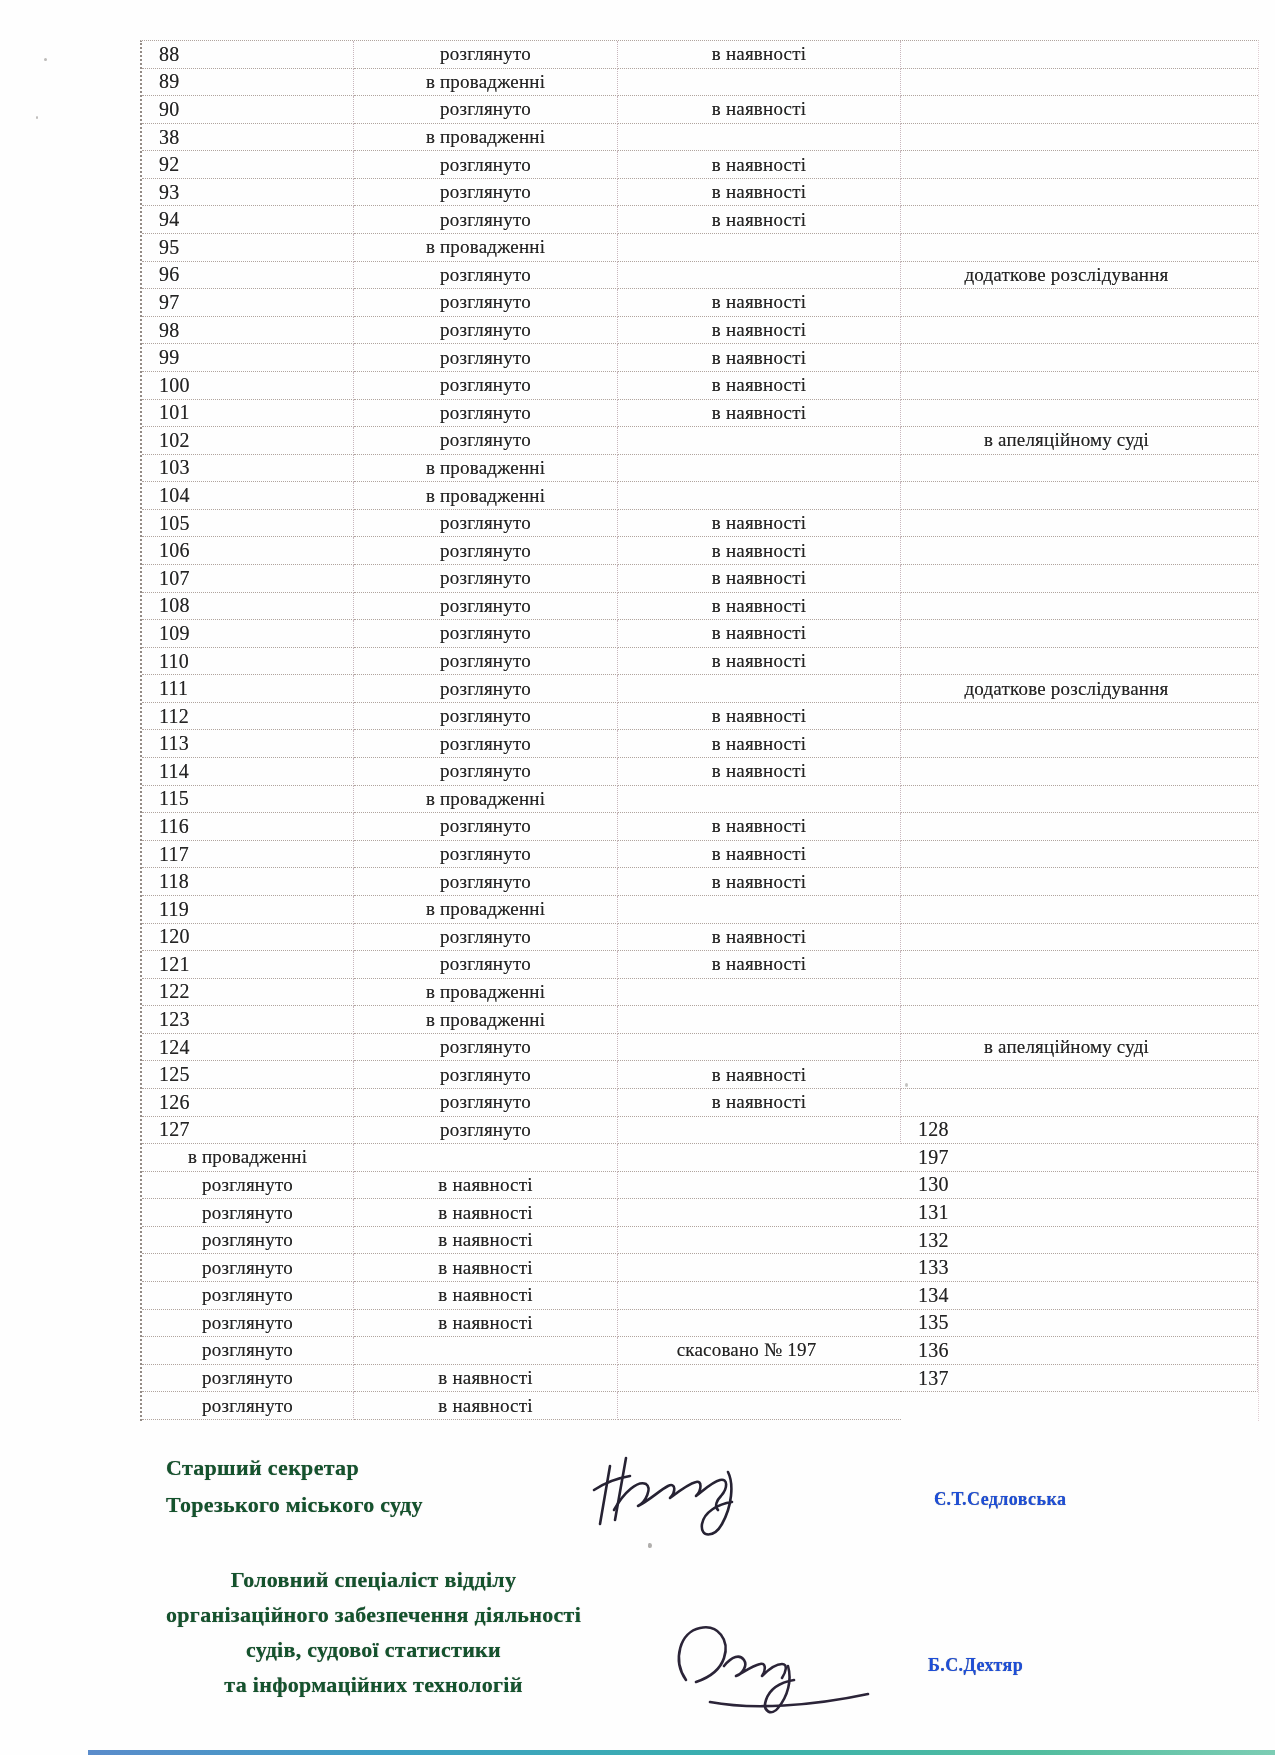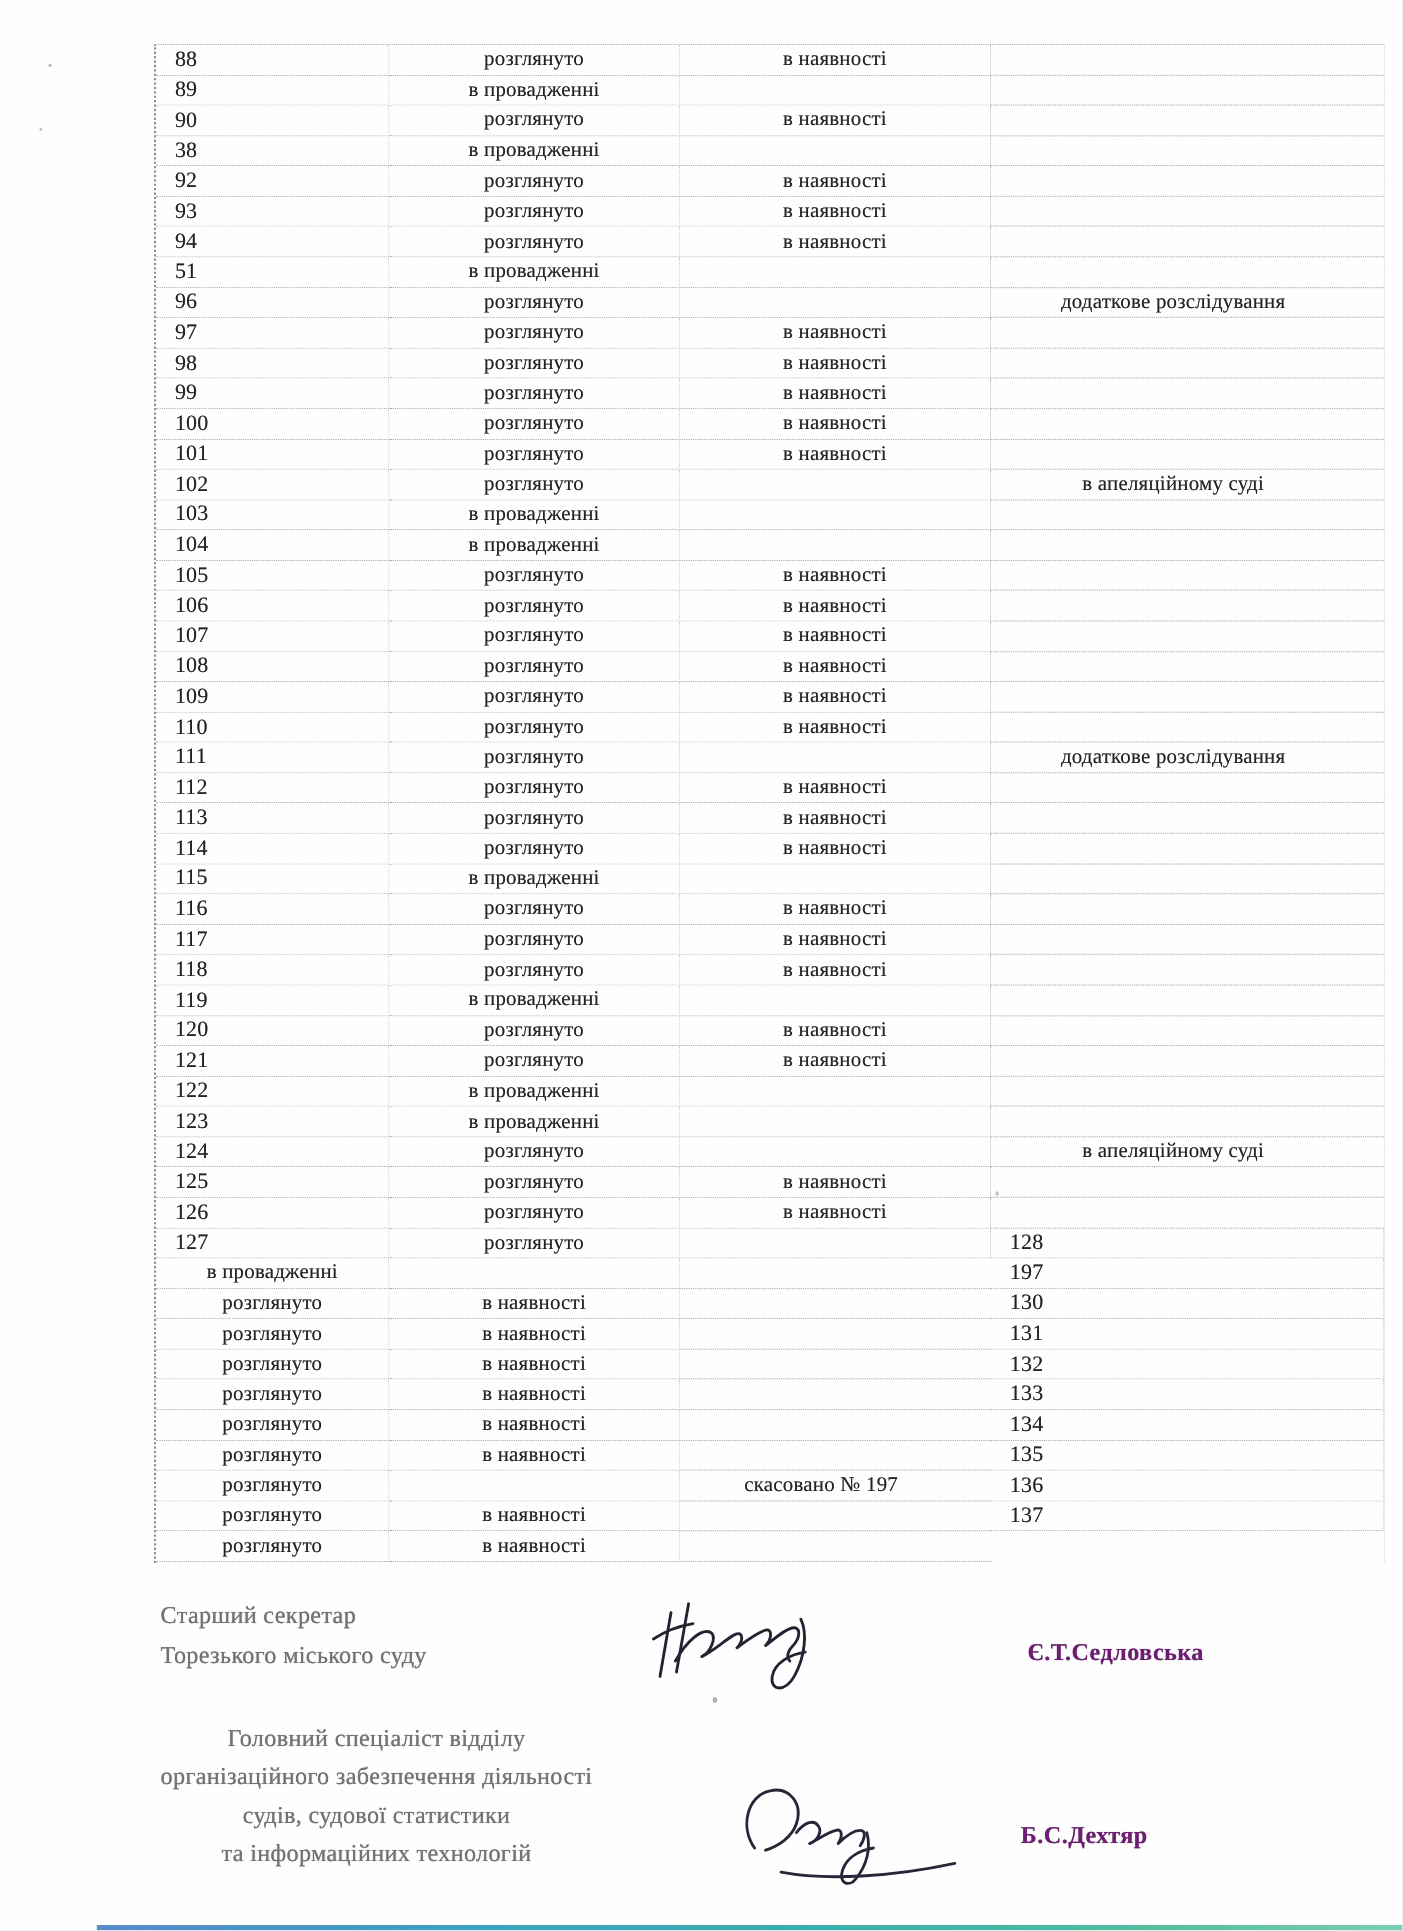--- a/index.html
+++ b/index.html
@@ -35,29 +35,30 @@
   .c-num {
     justify-content:flex-start; padding-left:17px;
     font-size:20px; border-right:1px dotted #c8b6bd;
   }
   .c-result { border-right:1px dotted #c8b6bd; }
   .c-avail  { border-right:1px dotted #c8b6bd; }
   .c-note   { padding-right:26px;text-align:right; }
 
   
   .sig-title {
-    position:absolute; font-weight:400; font-size:22px;
-    letter-spacing:.3px; color:#737373;
+    position:absolute; font-weight:700; font-size:22px;
+    letter-spacing:.3px; color:#14532d;
     text-shadow:0 0 .7px rgba(25,25,25,.6);
+    margin-left:20px;
   }
   .sig-title-1 { left:146px; top:1449px; line-height:37px; }
   .sig-title-2 { left:146px; top:1562px; line-height:35px;text-align:center; }
   .sig-name {
-    position:absolute; font-weight:700; font-size:22px;
-    letter-spacing:.4px; color:#701a75;
+    position:absolute; font-weight:700; font-size:18px;
+    letter-spacing:.4px; color:#1d4ed8;
     text-shadow:0 0 .7px rgba(25,25,25,.6);
   }
   .sig-name-1 { left:934px; top:1489px; }
   .sig-name-2 { left:928px; top:1655px; }
   .sig-svg { position:absolute; }
   .sig-svg-1 { left:580px; top:1432px; }
   .sig-svg-2 { left:652px; top:1608px; }
 
   
   .bottom-strip {
@@ -98,21 +99,21 @@
         <div class="cell c-avail">в наявності</div>
         <div class="cell c-note"></div>
         <div class="cell c-num">93</div>
         <div class="cell c-result">розглянуто</div>
         <div class="cell c-avail">в наявності</div>
         <div class="cell c-note"></div>
         <div class="cell c-num">94</div>
         <div class="cell c-result">розглянуто</div>
         <div class="cell c-avail">в наявності</div>
         <div class="cell c-note"></div>
-        <div class="cell c-num">51</div>
+        <div class="cell c-num">95</div>
         <div class="cell c-result">в провадженні</div>
         <div class="cell c-avail"></div>
         <div class="cell c-note"></div>
         <div class="cell c-num">96</div>
         <div class="cell c-result">розглянуто</div>
         <div class="cell c-avail"></div>
         <div class="cell c-note">додаткове розслідування</div>
         <div class="cell c-num">97</div>
         <div class="cell c-result">розглянуто</div>
         <div class="cell c-avail">в наявності</div>

